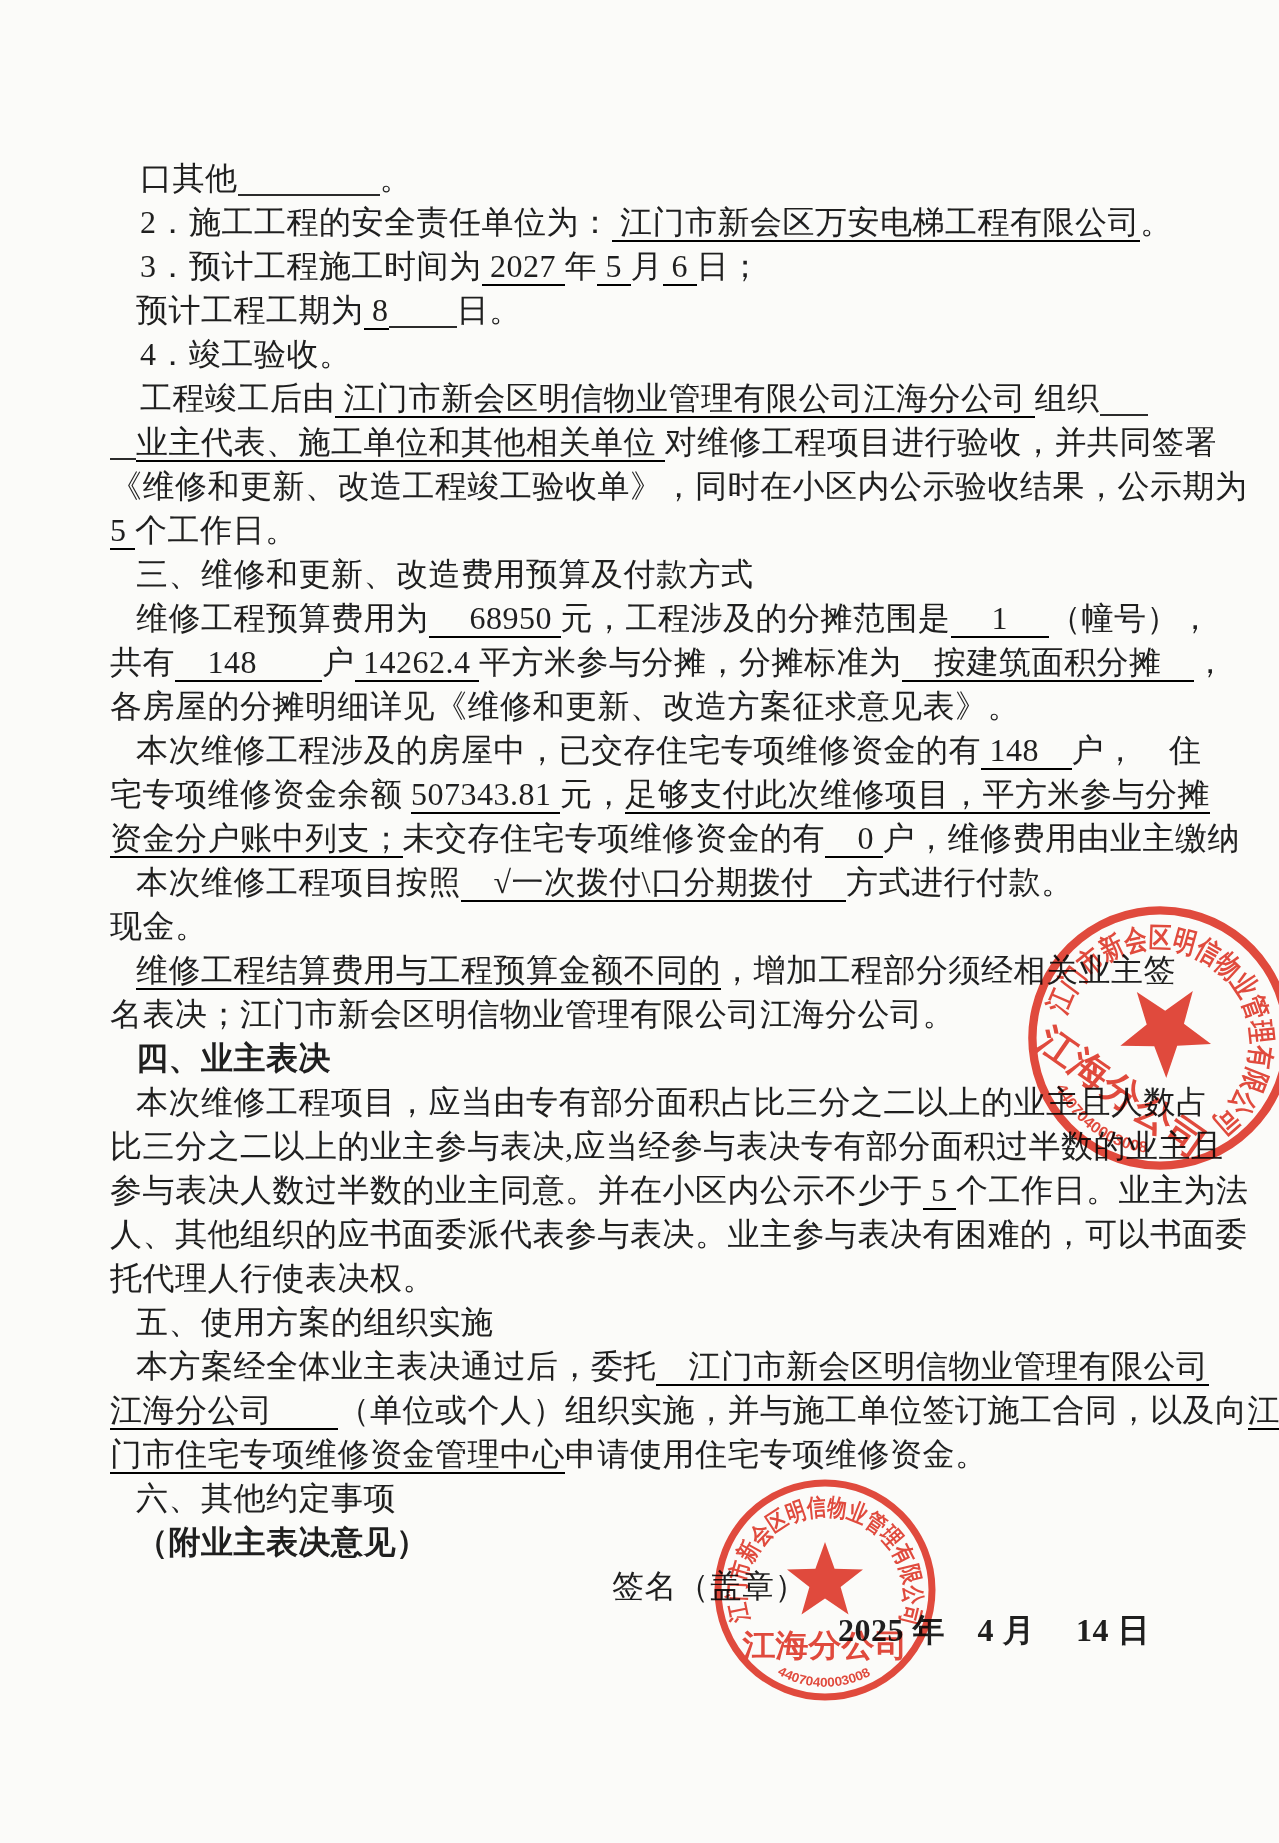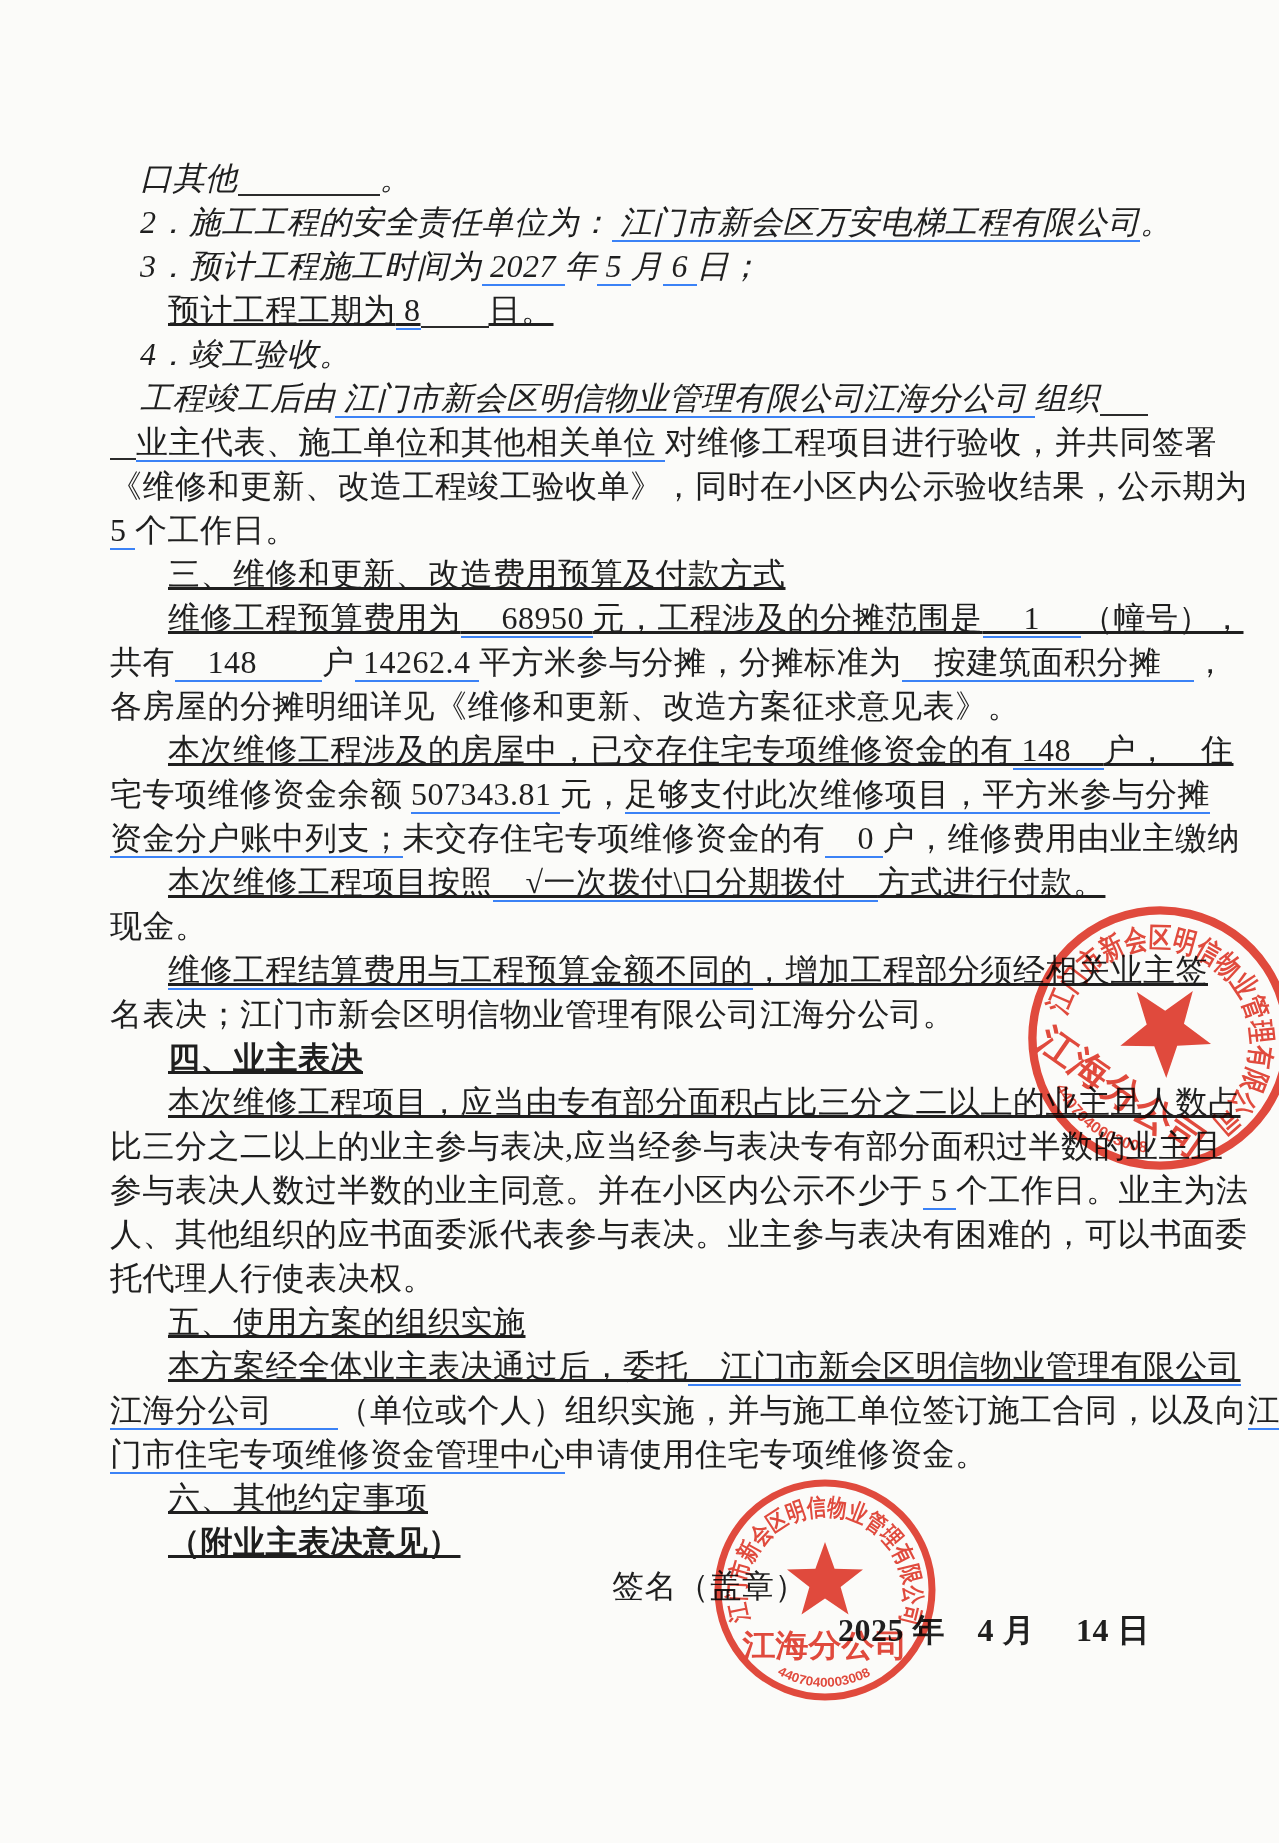--- a/index.html
+++ b/index.html
@@ -15,29 +15,29 @@
     position:absolute;left:100px;top:156px;width:1104px;
   }
   .line{
     font-size:32px;
     line-height:44px;
     letter-spacing:.5px;
     white-space:nowrap;
     margin-left:10px;
   }
   .line span{white-space:pre;}
-  .ul{border-bottom:2px solid #3b82f6;}
+  .ul{border-bottom:2px solid #000000;}
   .blank{
     display:inline-block;
     border-bottom:2px solid #2b2b2b;
     height:1em;
     vertical-align:text-bottom;
   }
-  .ind1{margin-left:40px;font-style:italic;}
-  .ind2{margin-left:68px;text-decoration:underline;}
+  .ind1{margin-left:40px;}
+  .ind2{margin-left:36px;}
   .b{font-weight:bold;}
   .sign{margin-left:512px;}
   .date{margin-left:738px;font-weight:bold;}
   .stamp{
     position:absolute;
     mix-blend-mode:multiply;
     opacity:.92;
     pointer-events:none;
   }
   .stamp-a{left:695px;top:1460px;}

